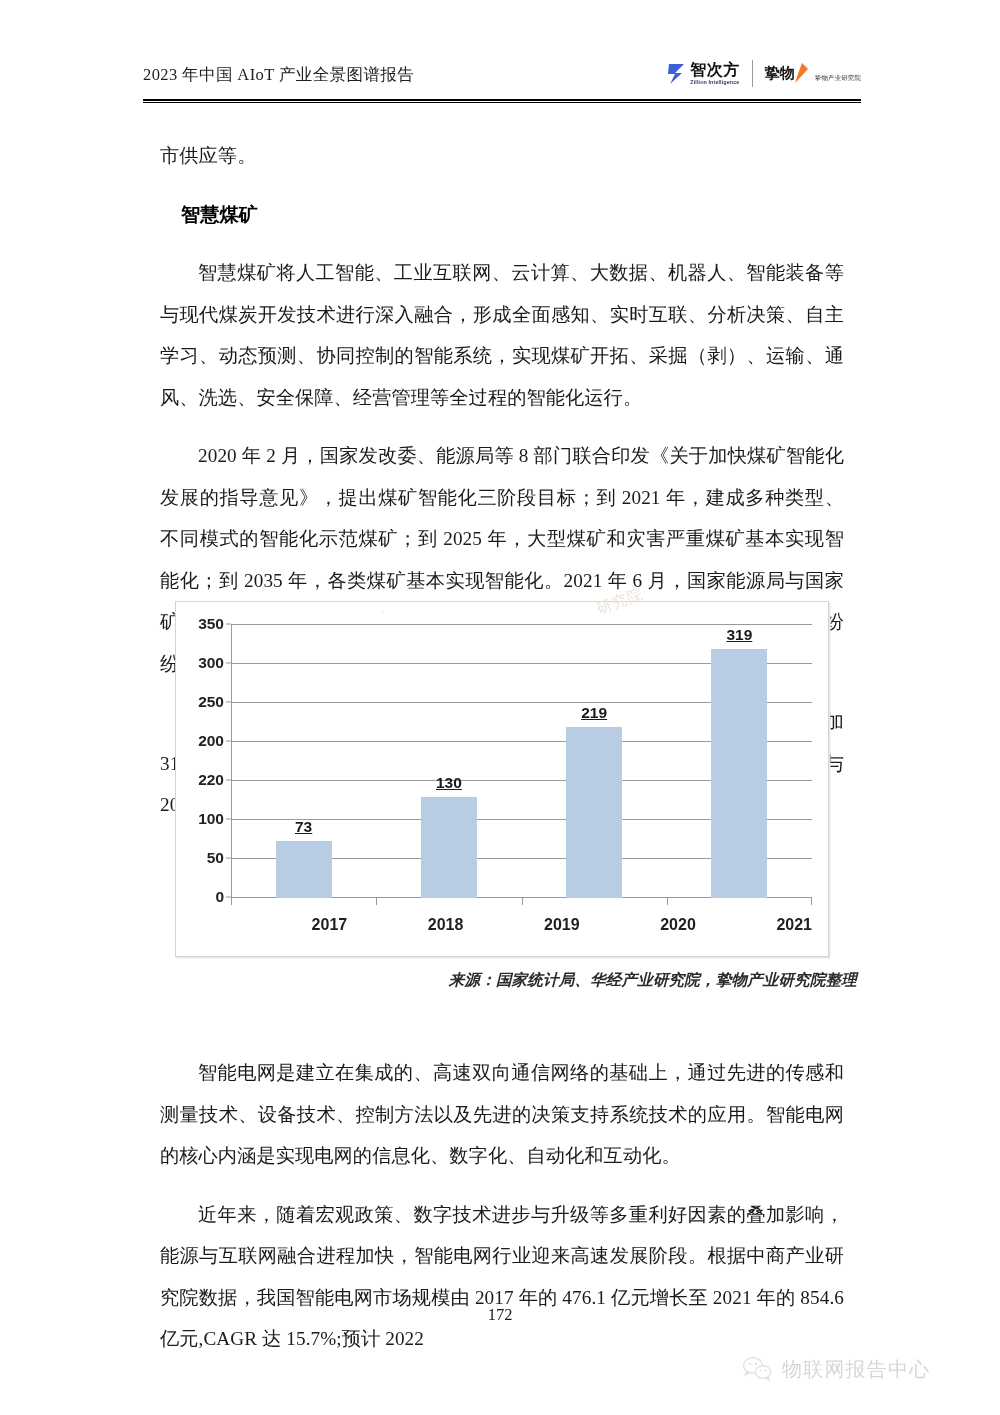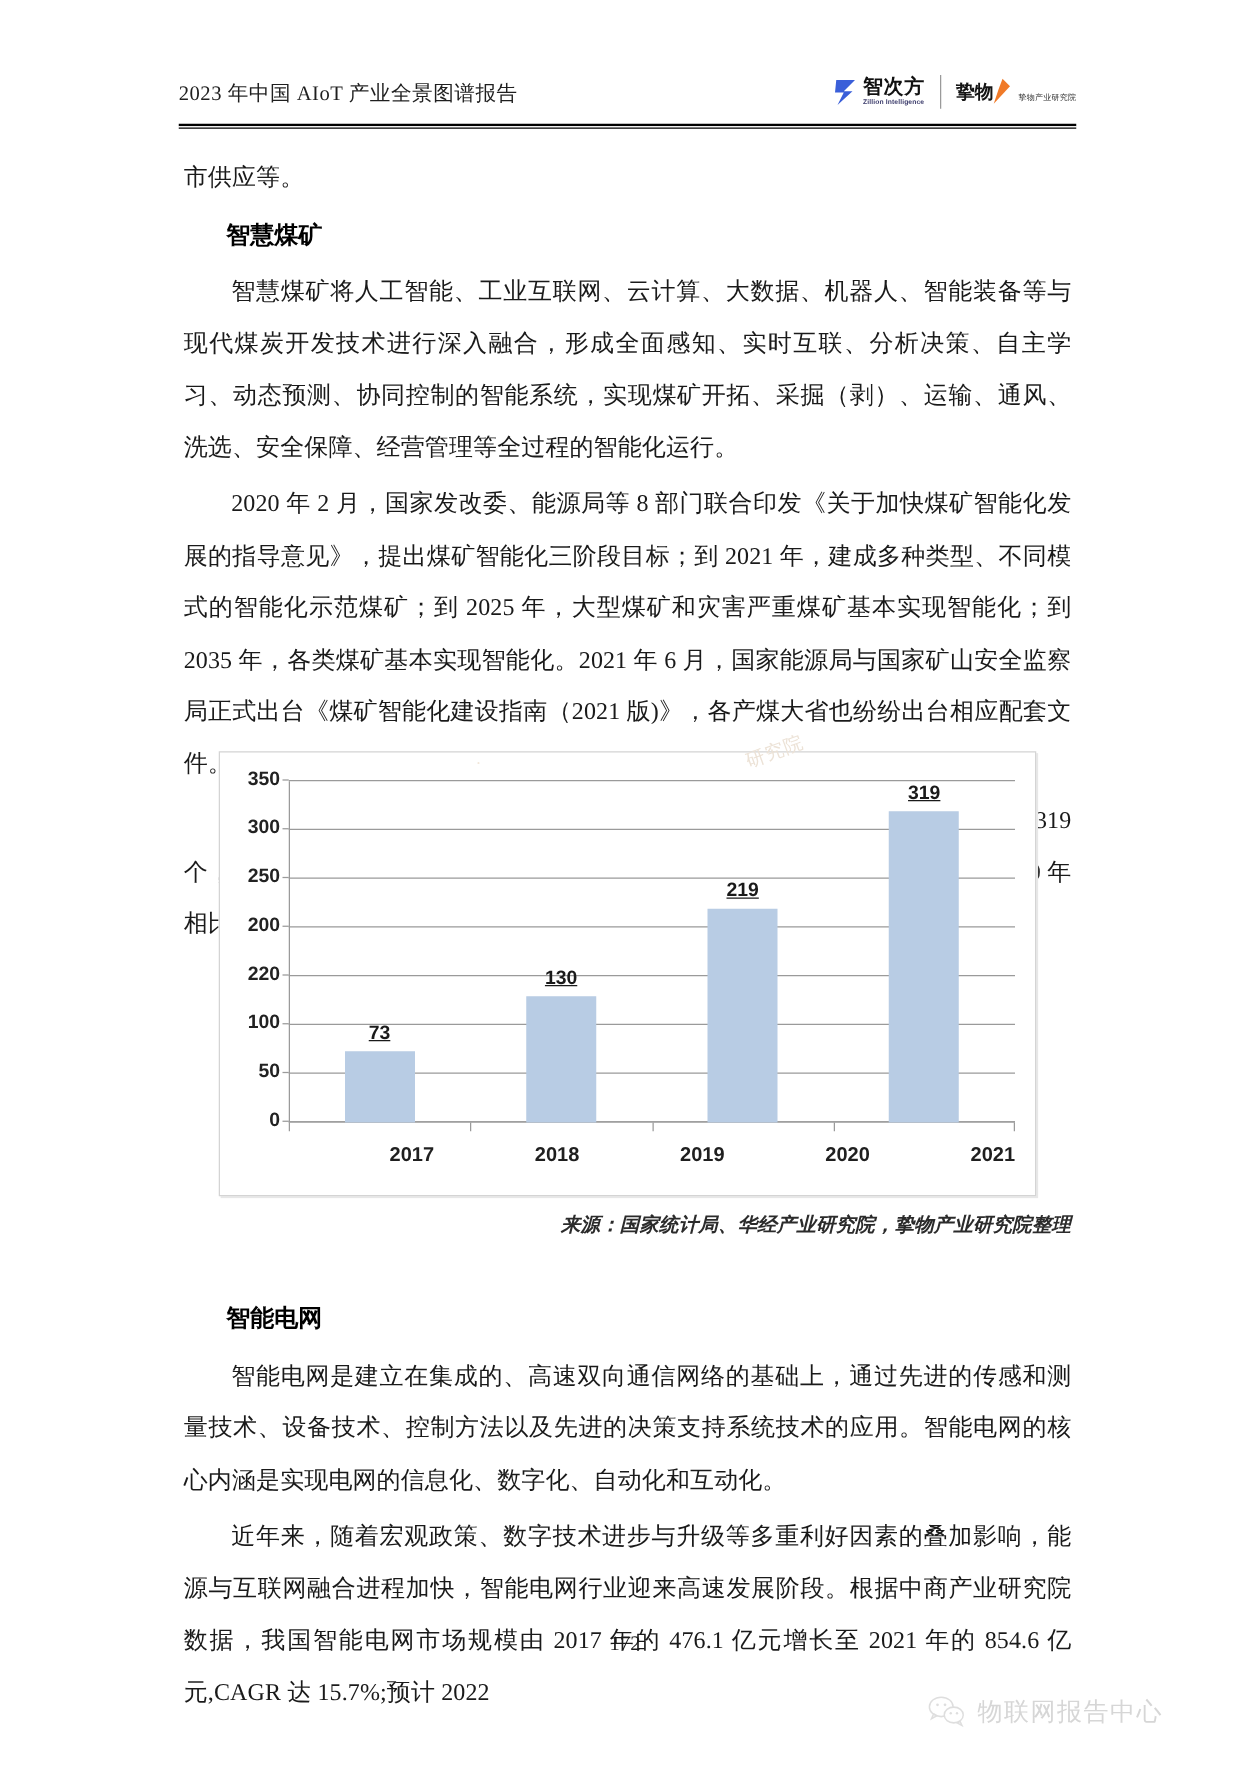--- a/index.html
+++ b/index.html
@@ -126,21 +126,21 @@
   }
 
   
   .body-col {
     position: absolute;
     left: 143px;
     top: 118px;
     width: 718px;
   }
   p.para {
-    margin: 4px;
+    margin: 17px;
     font-size: 19.2px;
     line-height: 41.5px;
     text-align: justify;
     text-justify: inter-character;
     color: #1a1a1a;
     letter-spacing: 0.1px;
   }
   p.indent {
     text-indent: 38px;
   }
@@ -480,21 +480,20 @@
           <div class="xlabel">2019</div>
           <div class="xlabel">2020</div>
           <div class="xlabel">2021</div>
         </div>
     </div>
 
     <div class="figure-source">来源：国家统计局、华经产业研究院，挚物产业研究院整理</div>
   </div>
 
   <div class="body-col-2">
-    <p class="subhead">智能电网</p>
     <p class="para indent">智能电网是建立在集成的、高速双向通信网络的基础上，通过先进的传感和测量技术、设备技术、控制方法以及先进的决策支持系统技术的应用。智能电网的核心内涵是实现电网的信息化、数字化、自动化和互动化。</p>
     <p class="para indent">近年来，随着宏观政策、数字技术进步与升级等多重利好因素的叠加影响，能源与互联网融合进程加快，智能电网行业迎来高速发展阶段。根据中商产业研究院数据，我国智能电网市场规模由 2017 年的 476.1 亿元增长至 2021 年的 854.6 亿元,CAGR 达 15.7%;预计 2022</p>
   </div>
 
   <div class="page-number">172</div>
 
   <div class="footer-watermark">
     <svg class="wechat-icon" viewBox="0 0 31 27">
       <ellipse cx="11" cy="9.5" rx="9.5" ry="7.8" fill="none" stroke="#c8c8c8" stroke-width="1.2"></ellipse>
       <path d="M5 15 L3.2 19 L7.6 16.6 Z" fill="none" stroke="#c8c8c8" stroke-width="1.2"></path>

